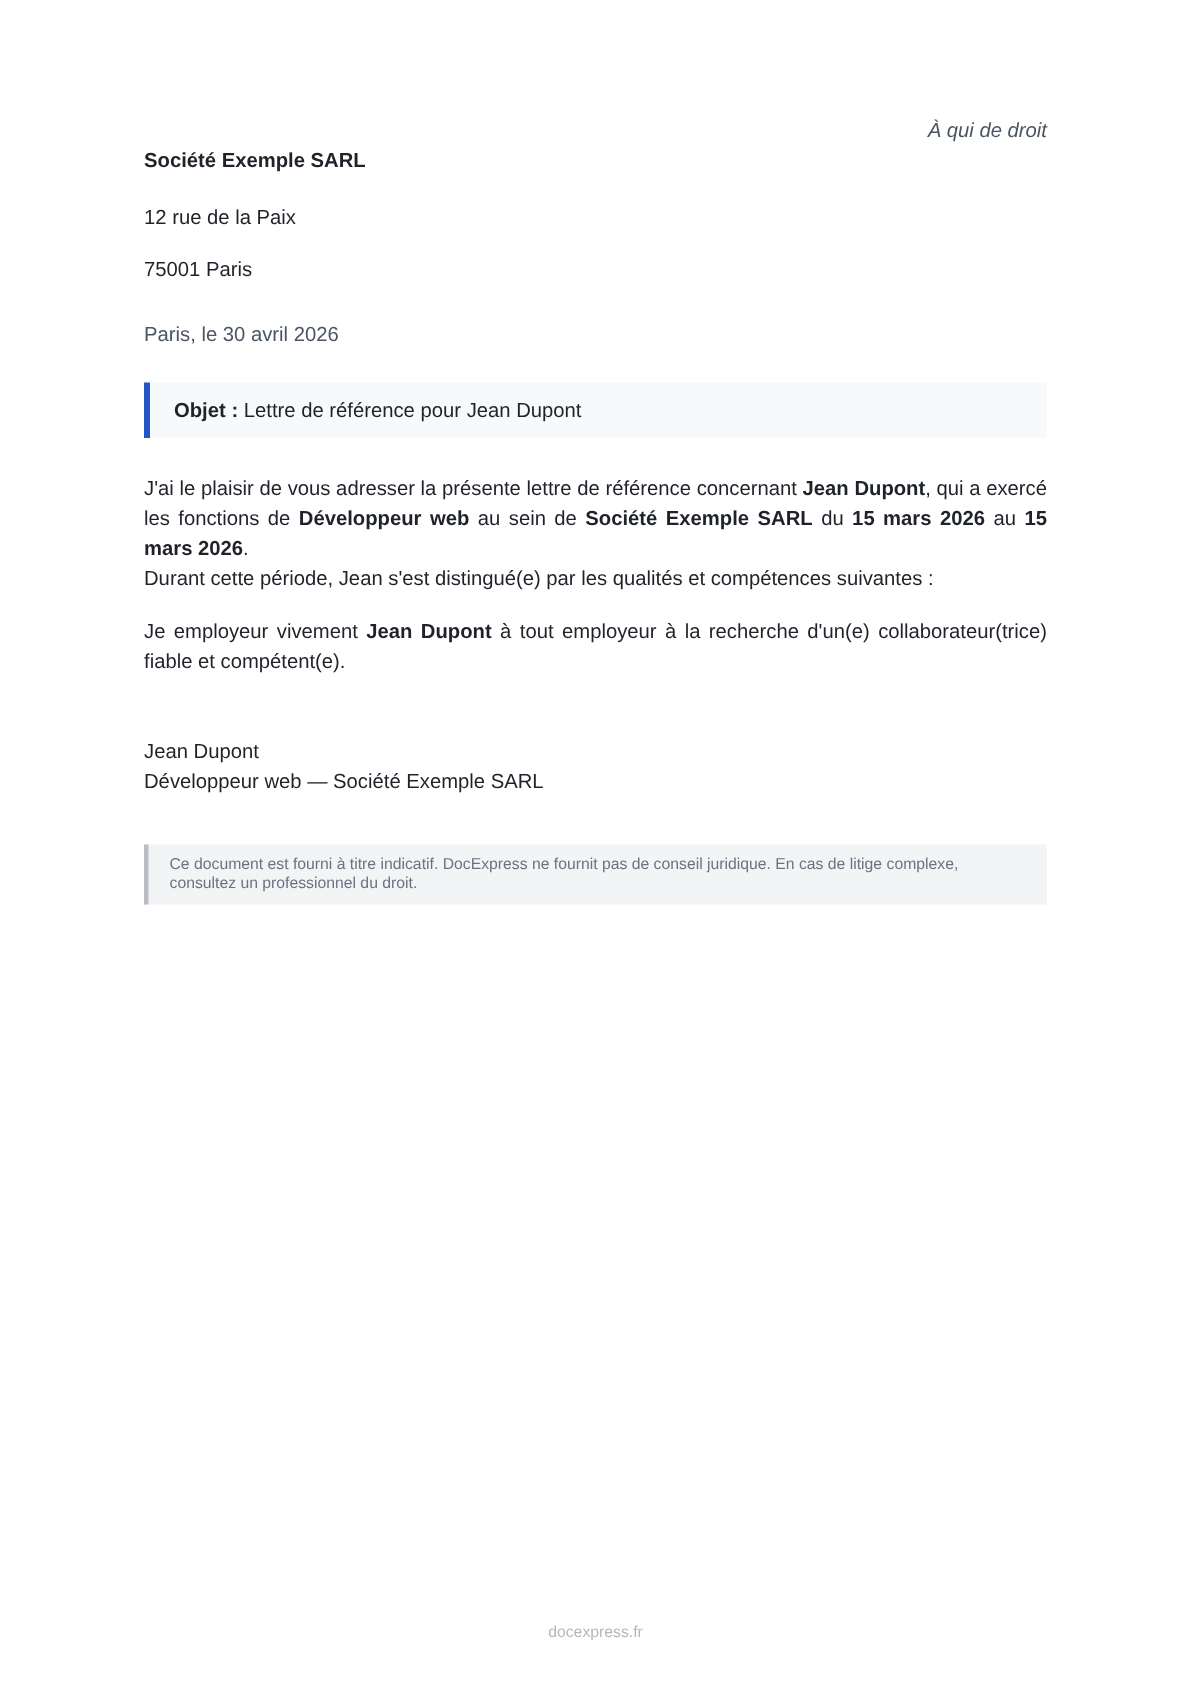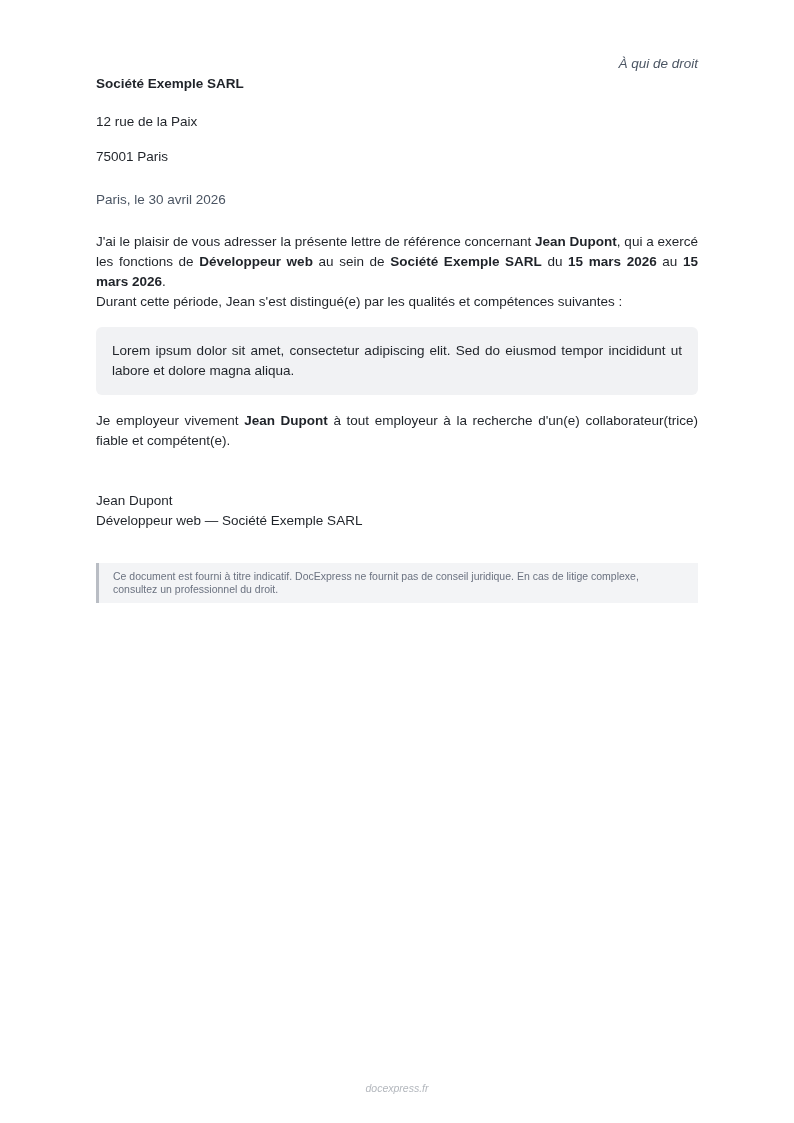--- a/index.html
+++ b/index.html
@@ -6,21 +6,21 @@
   html, body { background: #ffffff; }
   .page {
     position: relative;
     width: 716px;
     height: 1123px;
     margin: 0 auto;
     background: #ffffff;
     font-family: "Liberation Sans", sans-serif;
     font-size: 13.5px;
     color: #1f2329;
-    padding: 56px 57px 0 57px;
+    padding: 79px 57px 0 57px;
     overflow: hidden;
   }
   .to-whom {
     text-align: right;
     font-style: italic;
     color: #4b5563;
     font-size: 13.5px;
     margin-bottom: 5px;
   }
   .company-name {
@@ -72,43 +72,44 @@
     line-height: 13px;
   }
   .page-footer {
     position: absolute;
     left: 0;
     right: 0;
     bottom: 29px;
     text-align: center;
     font-size: 10.5px;
     color: #b3b7bd;
-    font-style: italic;
   }
 </style>
 </head>
 <body>
 
 <div class="page">
 
   <div class="to-whom">À qui de droit</div>
 
   <div class="company-name">Société Exemple SARL</div>
   <div class="addr-line">12 rue de la Paix</div>
   <div class="addr-line addr-line-last">75001 Paris</div>
 
   <div class="date-line">Paris, le 30 avril 2026</div>
 
+  <div class="subject-box">
+    <span class="label">Objet :</span><span> Lettre de référence pour Jean Dupont</span>
+  </div>
 
 
   <p class="para"><span>J'ai le plaisir de vous adresser la présente lettre de référence concernant </span><span class="b">Jean Dupont</span><span>, qui a exercé les fonctions de </span><span class="b">Développeur web</span><span> au sein de </span><span class="b">Société Exemple SARL</span><span> du </span><span class="b">15 mars 2026</span><span> au </span><span class="b">15 mars 2026</span><span>.</span></p>
 
   <p class="para last-before-quote">Durant cette période, Jean s'est distingué(e) par les qualités et compétences suivantes :</p>
 
-  <div class="quote-box">Lorem ipsum dolor sit amet, consectetur adipiscing elit. Sed do eiusmod tempor incididunt ut labore et dolore magna aliqua.</div>
 
   <p class="para recommend"><span>Je employeur vivement </span><span class="b">Jean Dupont</span><span> à tout employeur à la recherche d'un(e) collaborateur(trice) fiable et compétent(e).</span></p>
 
   <div class="sig-name">Jean Dupont</div>
   <div class="sig-role">Développeur web — Société Exemple SARL</div>
 
   <div class="disclaimer-box">Ce document est fourni à titre indicatif. DocExpress ne fournit pas de conseil juridique. En cas de litige complexe, consultez un professionnel du droit.</div>
 
   <div class="page-footer">docexpress.fr</div>
 

